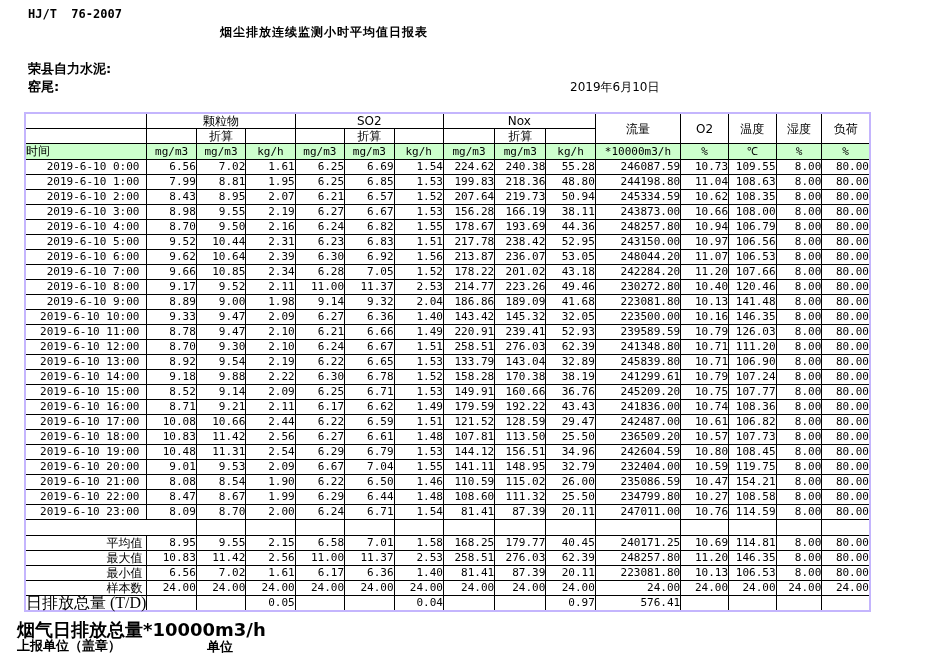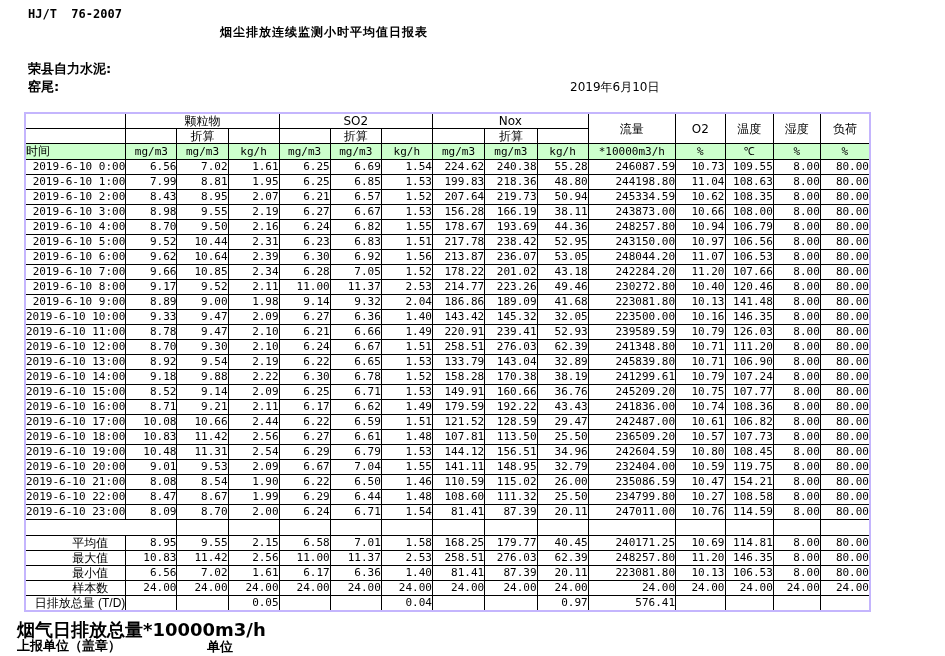--- a/index.html
+++ b/index.html
@@ -32,27 +32,27 @@
     font-family:"DejaVu Sans Mono", monospace; font-size:11px;
   }
   thead tr.units th.time-h {
     font-family:"DejaVu Sans", sans-serif; font-size:12px;
     text-align:left; padding-right:4px;
   }
   tbody td {
     font-family:"DejaVu Sans Mono", monospace; font-size:11px;
     height:14px; line-height:14px; text-align:right; padding-right:9px;
   }
-  tbody td.time { }
+  tbody td.time { padding-right:7px; }
   tbody td.slabel {
-    font-family:"DejaVu Sans", sans-serif; font-size:12px; padding-right:17px;
+    font-family:"DejaVu Sans", sans-serif; font-size:12px; padding-right:4px;
   }
   tbody td.slabel-left {
-    font-family:Liberation Sans, sans-serif; font-size:12px;
-    text-align:right; padding:0; overflow:visible;
+    font-family:Liberation Serif, serif; font-size:16px;
+    text-align:left; padding:0; overflow:visible;
   }
   tbody tr.spacer td { height:15px; }
   tbody tr.spacer td.nb-r { border-right:0; }
   tbody tr.spacer td.nb-l { border-left:0; }
 
   .footnote { position:absolute; left:17px; top:618px; font-size:18px; font-weight:bold; }
   .report-unit { position:absolute; left:17px; top:637px; font-size:13px; font-weight:bold; }
   .unit-label { position:absolute; left:207px; top:638px; font-size:13px; font-weight:bold; }
 </style>
 </head>

